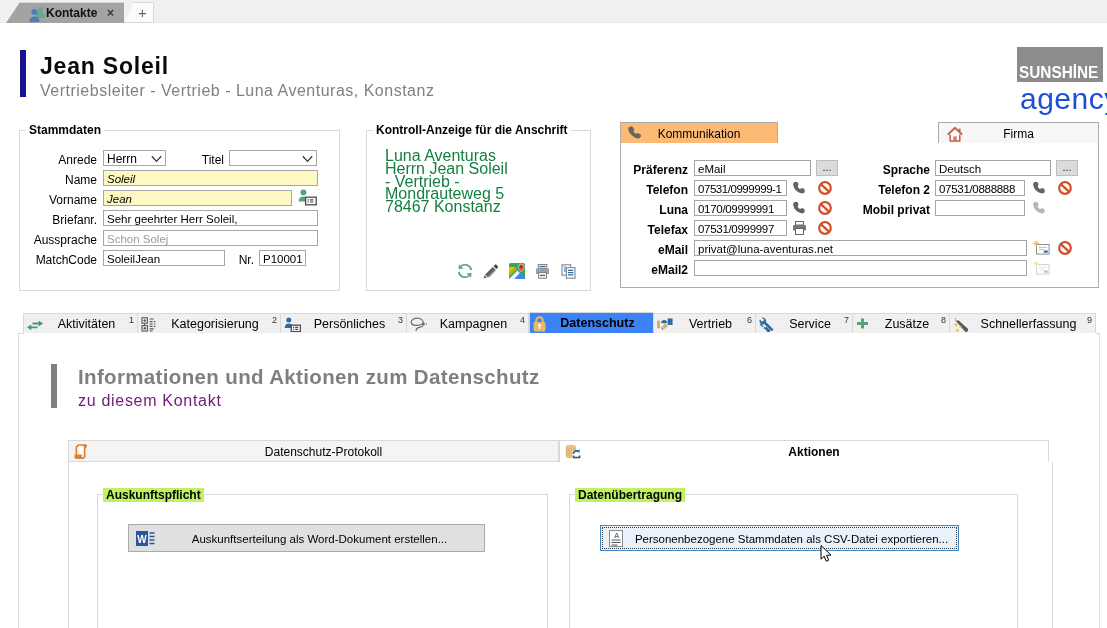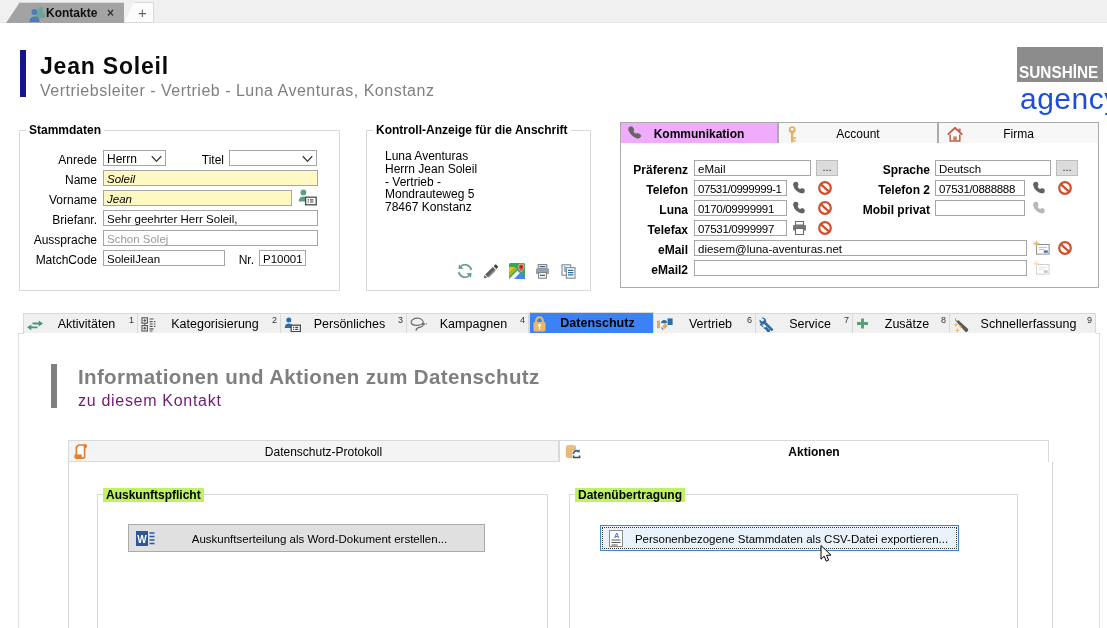--- a/index.html
+++ b/index.html
@@ -25,23 +25,23 @@
 fieldset { position:absolute; border:1px solid #d9d9d9; }
 fieldset legend { font-size:12px; font-weight:bold; color:#000; margin-left:6px; padding:0 3px; }
 #fs-stamm { left:19px; top:123px; width:321px; height:168px; }
 #fs-kontrolle { left:366px; top:123px; width:225px; height:168px; }
 .lbl { position:absolute; font-size:12px; color:#000; text-align:right; }
 .inp { position:absolute; border:1px solid #a6a6a6; background:#fff; font-size:11.5px; color:#000; padding:1px 3px 0 3px; height:16px; line-height:14px; white-space:nowrap; overflow:hidden; }
 .inp.blue { background:#fef9c3;font-style:italic; }
 .inp.gray { color:#9a9a9a; }
 .sel { position:absolute; border:1px solid #a6a6a6; background:#fff; height:16px; font-size:12px; padding:1px 3px 0 3px; }
 .sel .chev { position:absolute; right:3px; top:4px; width:11px; height:8px; }
-.addr { position:absolute; font-size:12px; color:#000000; line-height:12.8px; }
+.addr { position:absolute; font-size:16px; color:#15803d; line-height:12.8px; }
 .ctab { position:absolute; top:122px; height:22px; border:1px solid #ababab; background:#f7f7f7; font-size:12px; }
-.ctab.active { background:#f0abfc; border-bottom:none; font-weight:bold; }
+.ctab.active { background:#fdba74; border-bottom:none; font-weight:normal; }
 #commbody { left:620px; top:143px; width:479px; height:145px; border:1px solid #ababab; border-top:none; background:#fff; }
 .blbl { position:absolute; font-size:12px; font-weight:bold; color:#000; text-align:right; }
 .btn3 { position:absolute; width:22px; height:16px; background:#dcdcdc; border:1px solid #bdbdbd; font-size:11px; text-align:center; line-height:12px; color:#222; }
 .mtab { position:absolute; top:313px; height:21px; background:#f0f0f0; border:1px solid #d9d9d9; border-left:none; font-size:12.5px; color:#000; }
 .mtab.first { border-left:1px solid #d9d9d9; }
 .mtab.active { background:#3b82f6; border-bottom:none; top:312px; height:22px; font-weight:bold; border-left:1px solid #d9d9d9; }
 .mtab .t { position:absolute; left:16px; right:4px; text-align:center; top:3px; }
 .mtab .n { position:absolute; right:3px; top:1px; font-size:9px; color:#333; font-weight:normal; }
 .mtab svg { position:absolute; left:3px; top:3px; }
 
@@ -159,30 +159,20 @@
     <rect x="5.4" y="3.6" width="8.6" height="10.6" fill="#fff" stroke="#8a9098" stroke-width="1.2"></rect>
     <path d="M7 6.4 h5.4 M7 8.6 h5.4 M7 10.8 h5.4" stroke="#2e6da4" stroke-width="1.2"></path>
   </svg>
 
   <div class="ctab active" style="left:620px; width:158px;">
     <svg style="position:absolute;left:6px;top:3px" width="16" height="15" viewBox="0 0 16 15">
         <path d="M2 1 C0.5 2.5 1.5 6 4.5 9 C7.5 12 11 13.5 12.5 12 L14 10.5 C14.5 10 14 9 13 8.3 L11.3 7.2 C10.5 6.8 10 7 9.5 7.5 C8.7 8.3 6 5.8 6.8 4.8 C7.3 4.3 7.5 3.8 7 3 L6 1.4 C5.3 0.4 4.3 0 3.7 0.6 Z" fill="#666"></path>
       </svg>
     <span style="position:absolute;left:0;width:100%;text-align:center;top:4px;">Kommunikation</span>
   </div>
-  <div class="ctab" style="left:778px; width:160px;">
-    <svg style="position:absolute;left:9px;top:3px" width="10" height="17" viewBox="0 0 10 17">
-        <circle cx="4.2" cy="3.8" r="3.5" fill="#e3b269"></circle>
-        <circle cx="4.2" cy="3.2" r="1.3" fill="#fff"></circle>
-        <rect x="3" y="6.8" width="2.4" height="9.6" fill="#e3b269"></rect>
-        <rect x="5.4" y="11.4" width="2.6" height="1.7" fill="#e3b269"></rect>
-        <rect x="5.4" y="14" width="2.2" height="1.7" fill="#e3b269"></rect>
-      </svg>
-    <span style="position:absolute;left:0;width:100%;text-align:center;top:4px;">Account</span>
-  </div>
   <div class="ctab" style="left:938px; width:161px;">
     <svg style="position:absolute;left:8px;top:4px" width="16" height="15" viewBox="0 0 16 15">
         <path d="M0.8 7.6 L8 0.8 L15.2 7.6" fill="none" stroke="#c05f48" stroke-width="1.9"></path>
         <path d="M11.6 1.6 h2 v3 h-2 z" fill="#c05f48"></path>
         <path d="M3.2 7.6 V14 H12.8 V7.6" fill="#fff" stroke="#c05f48" stroke-width="1.5"></path>
         <rect x="6.3" y="9.4" width="3.4" height="4.6" fill="#c87b61"></rect>
       </svg>
     <span style="position:absolute;left:0;width:100%;text-align:center;top:4px;">Firma</span>
   </div>
   <div id="commbody" class="abs"></div>
@@ -201,21 +191,21 @@
 
   <div class="blbl" style="left:600px; top:203px; width:88px;">Luna</div>
   <div class="inp" style="left:694px; top:200px; width:93px; letter-spacing:-0.3px;">0170/09999991</div>
   <div class="blbl" style="left:845px; top:203px; width:85px;">Mobil privat</div>
   <div class="inp" style="left:935px; top:200px; width:90px;"></div>
 
   <div class="blbl" style="left:600px; top:223px; width:88px;">Telefax</div>
   <div class="inp" style="left:694px; top:220px; width:93px; letter-spacing:-0.3px;">07531/0999997</div>
 
   <div class="blbl" style="left:600px; top:243px; width:88px;">eMail</div>
-  <div class="inp" style="left:694px; top:240px; width:333px;">diesem@luna-aventuras.net</div>
+  <div class="inp" style="left:694px; top:240px; width:333px;">privat@luna-aventuras.net</div>
 
   <div class="blbl" style="left:600px; top:263px; width:88px;">eMail2</div>
   <div class="inp" style="left:694px; top:260px; width:333px;"></div>
 
   <div class="mtab first" style="left:23px; width:115px;">
       <svg width="16" height="15" viewBox="0 0 16 15">
         <path d="M5.5 5.6 h6.2 v-2 L16 6.5 l-4.3 2.9 v-2 H5.5 z" fill="#4a9477"></path>
         <path d="M10.5 9.4 H4.3 v-2 L0 10.3 l4.3 2.9 v-2 h6.2 z" fill="#4a9477"></path>
       </svg>
       <span class="t">Aktivitäten</span>

